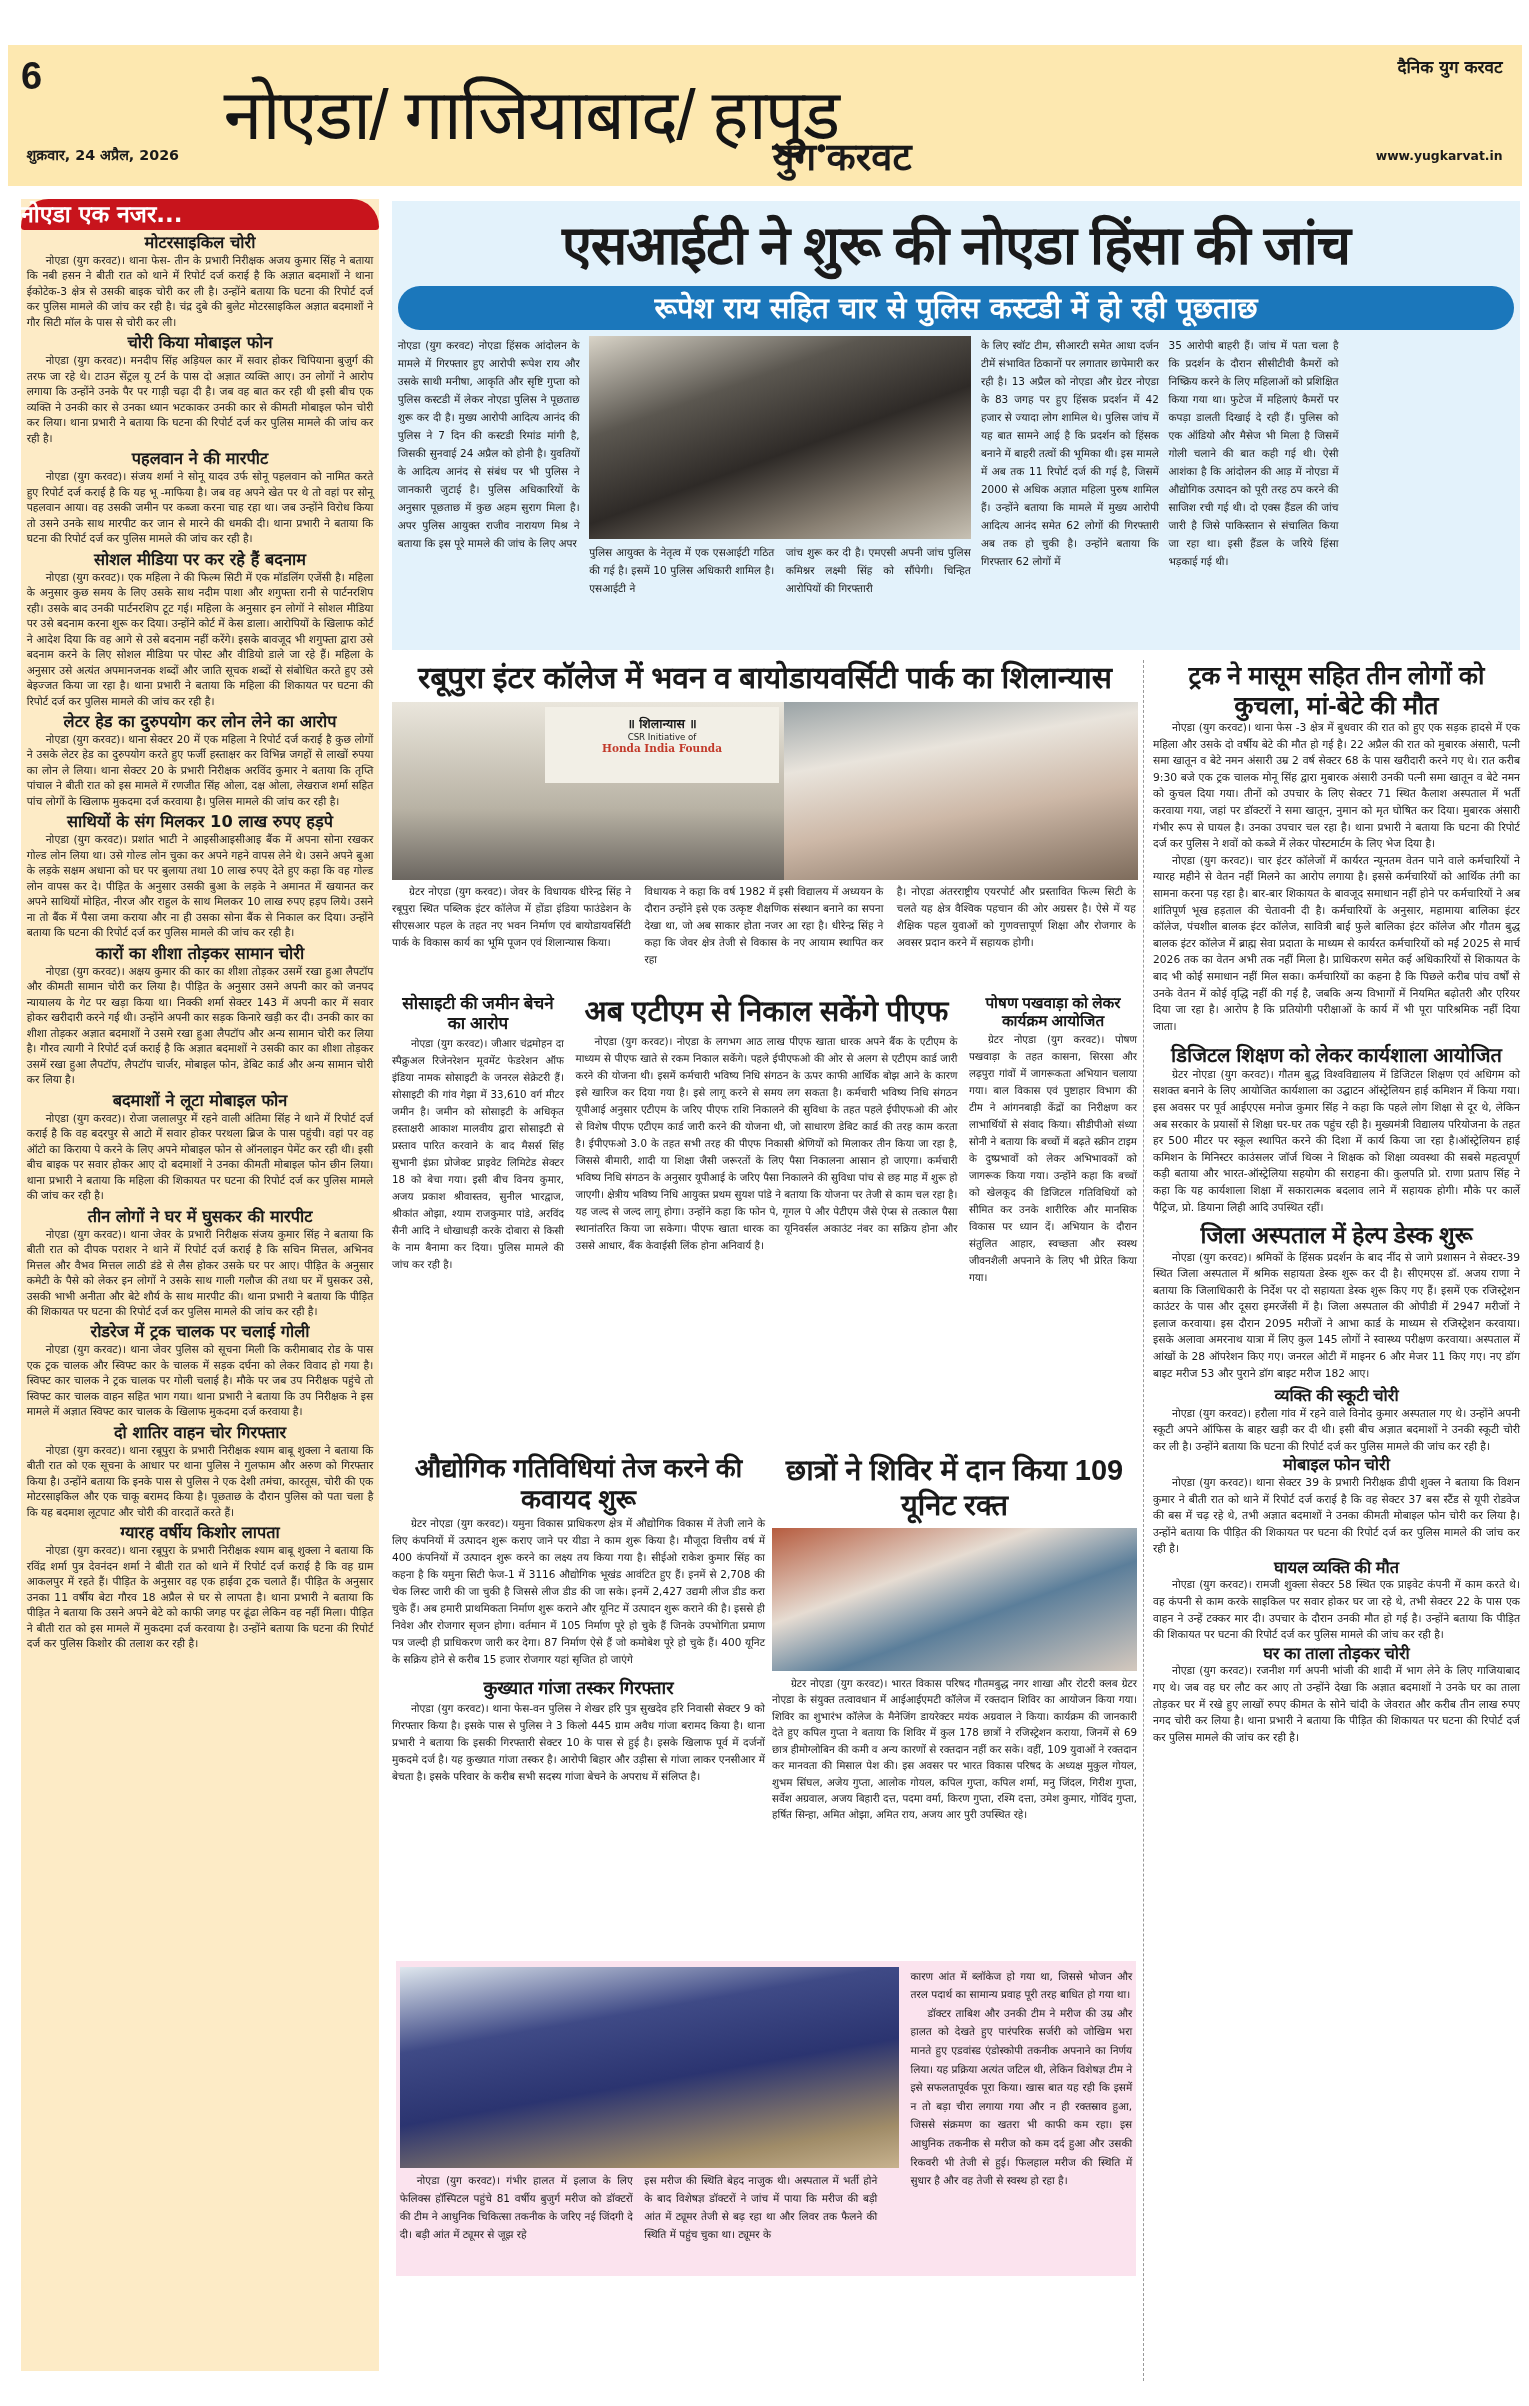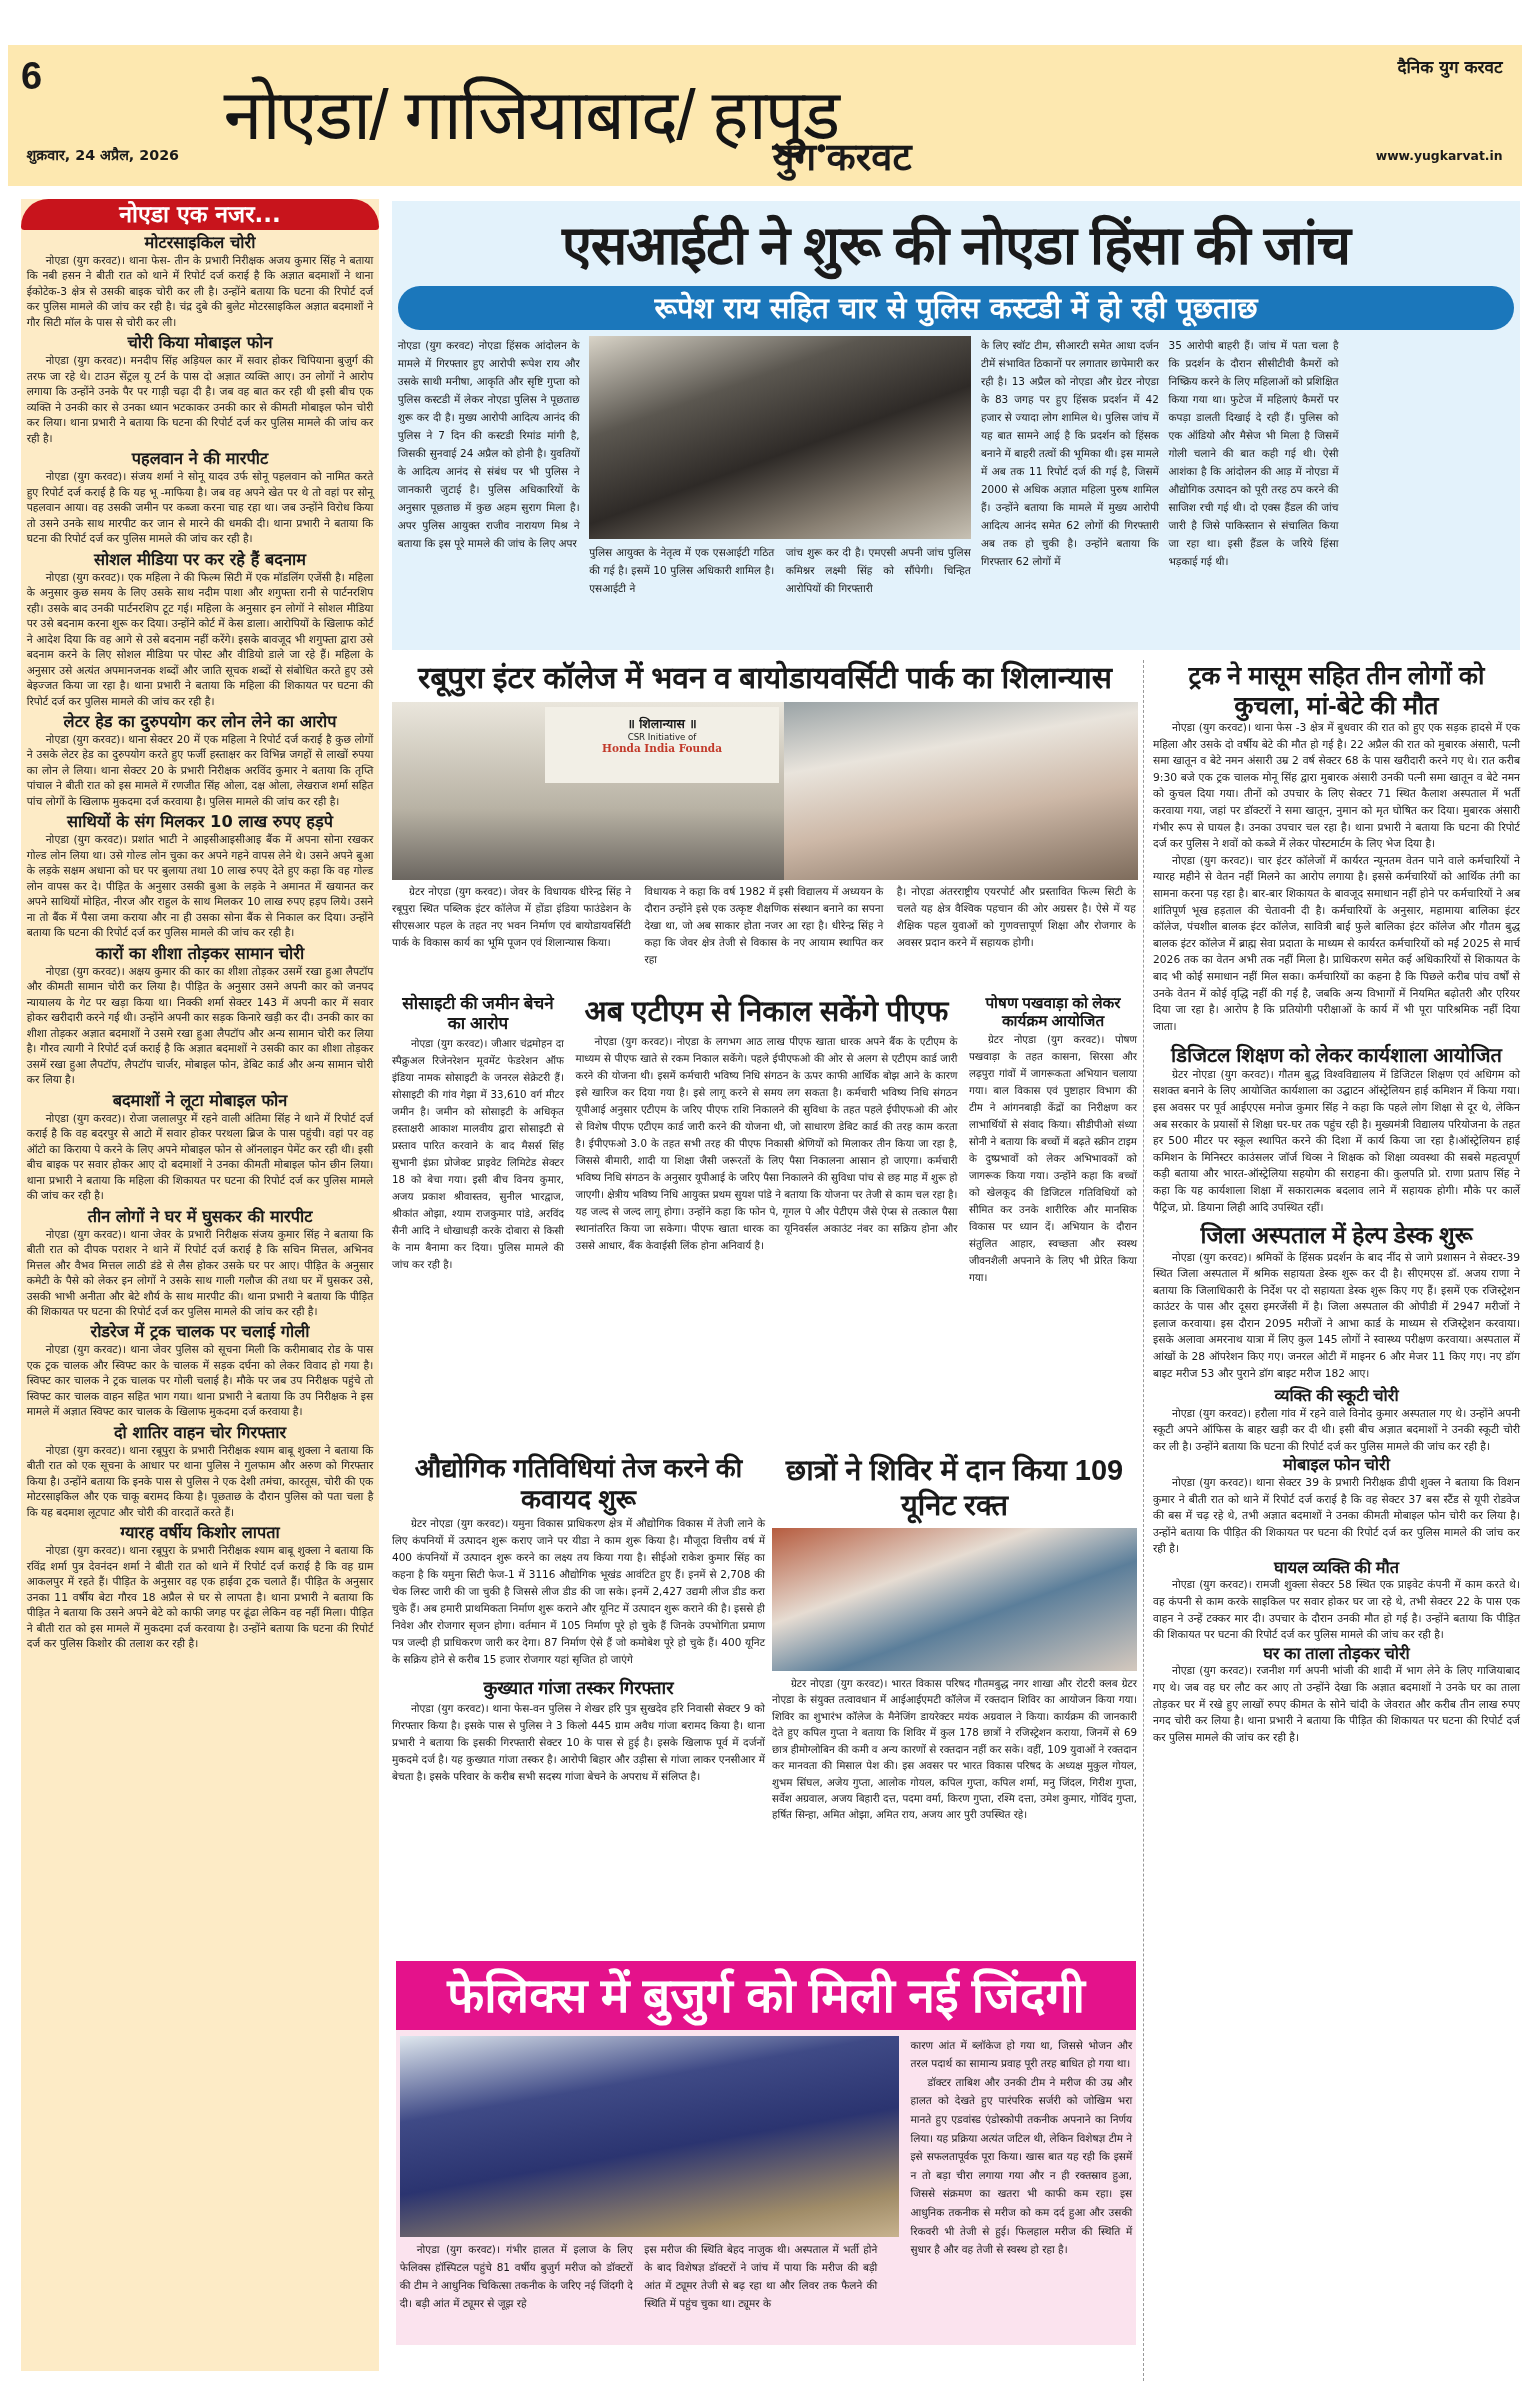--- a/index.html
+++ b/index.html
@@ -5,21 +5,21 @@
 *{box-sizing:border-box;margin:0;padding:0}
 body{width:1529px;height:2407px;background:#fff;font-family:"DejaVu Sans",sans-serif;color:#1a1a1a;overflow:hidden;position:relative}
 .masthead{position:absolute;left:7.6px;top:45px;width:1514px;height:141px;background:#fde8b0;}
 .pg{position:absolute;left:13.4px;top:9.6px;font-size:38px;font-weight:bold;font-family:"Liberation Sans",sans-serif}
 .mtitle{position:absolute;left:216px;top:19px;font-size:70px;font-weight:normal;letter-spacing:-1.9px;font-family:"Liberation Sans",sans-serif;color:#151515}
 .msub{position:absolute;left:765px;top:84px;font-size:38px;font-weight:bold;font-family:"Liberation Sans",sans-serif}
 .mdate{position:absolute;left:19px;top:100px;font-size:14.3px;font-weight:bold}
 .mpaper{position:absolute;right:19px;top:9.6px;font-size:17px;font-weight:bold}
 .murl{position:absolute;right:19px;top:103px;font-size:12.4px;font-weight:bold}
 .leftcol{position:absolute;left:21px;top:199px;width:358px;height:2172px;background:#fdebc6;padding:0 5.7px}
-.lefthead{background:#c8141c;color:#fff;font-size:23px;font-weight:bold;text-align:center;border-radius:29px 29px 3.8px 3.8px;height:31px;line-height:31px;margin:0 -5.7px 1.9px;}
+.lefthead{background:#c8141c;color:#fff;font-size:23px;font-weight:bold;border-radius:29px 29px 3.8px 3.8px;height:31px;line-height:31px;margin:0 -5.7px 1.9px;}
 .lh{font-size:16.3px;font-weight:bold;text-align:center;line-height:21px;margin-top:1.9px}
 .lp{font-size:10.7px;line-height:15.5px;text-align:justify;text-indent:19px}
 .main{position:absolute;left:392px;top:201px;width:1128px}
 .lead{background:#e3f2fb;height:449px;position:relative;padding:5.7px}
 .leadtitle{font-size:54px;font-weight:bold;text-align:center;font-family:"Liberation Sans",sans-serif;letter-spacing:-1px;line-height:76px}
 .leadsub{background:#1b77bb;color:#fff;font-size:29px;font-weight:bold;text-align:center;border-radius:23px;height:44px;line-height:44px;margin:3.8px 0 5.7px}
 .cols4{display:flex;gap:9.6px;font-size:10.5px;line-height:18px}
 .c{text-align:justify}
 .ph{background:linear-gradient(135deg,#6e6a64,#c9c3b8 40%,#7d7a6f 70%,#d4cfc8);}
 .sec{position:absolute}
@@ -173,21 +173,20 @@
   <div class="p" style="font-size:10.5px;line-height:17px">नोएडा (युग करवट)। थाना फेस-वन पुलिस ने शेखर हरि पुत्र सुखदेव हरि निवासी सेक्टर 9 को गिरफ्तार किया है। इसके पास से पुलिस ने 3 किलो 445 ग्राम अवैध गांजा बरामद किया है। थाना प्रभारी ने बताया कि इसकी गिरफ्तारी सेक्टर 10 के पास से हुई है। इसके खिलाफ पूर्व में दर्जनों मुकदमे दर्ज है। यह कुख्यात गांजा तस्कर है। आरोपी बिहार और उड़ीसा से गांजा लाकर एनसीआर में बेचता है। इसके परिवार के करीब सभी सदस्य गांजा बेचने के अपराध में संलिप्त है।</div>
 </div>
 
 <div class="sec" style="left:772px;top:1453px;width:365px">
   <div class="h2" style="font-size:29px">छात्रों ने शिविर में दान किया 109 यूनिट रक्त</div>
   <div class="ph" style="height:143px;margin-top:5.7px;background:linear-gradient(160deg,#b65c3f,#e6dcd2 35%,#5b7e9a 60%,#d5c9be)"></div>
   <div class="p" style="font-size:10.3px;line-height:16.4px;margin-top:3.8px">ग्रेटर नोएडा (युग करवट)। भारत विकास परिषद गौतमबुद्ध नगर शाखा और रोटरी क्लब ग्रेटर नोएडा के संयुक्त तत्वावधान में आईआईएमटी कॉलेज में रक्तदान शिविर का आयोजन किया गया। शिविर का शुभारंभ कॉलेज के मैनेजिंग डायरेक्टर मयंक अग्रवाल ने किया। कार्यक्रम की जानकारी देते हुए कपिल गुप्ता ने बताया कि शिविर में कुल 178 छात्रों ने रजिस्ट्रेशन कराया, जिनमें से 69 छात्र हीमोग्लोबिन की कमी व अन्य कारणों से रक्तदान नहीं कर सके। वहीं, 109 युवाओं ने रक्तदान कर मानवता की मिसाल पेश की। इस अवसर पर भारत विकास परिषद के अध्यक्ष मुकुल गोयल, शुभम सिंघल, अजेय गुप्ता, आलोक गोयल, कपिल गुप्ता, कपिल शर्मा, मनु जिंदल, गिरीश गुप्ता, सर्वेश अग्रवाल, अजय बिहारी दत्त, पदमा वर्मा, किरण गुप्ता, रश्मि दत्ता, उमेश कुमार, गोविंद गुप्ता, हर्षित सिन्हा, अमित ओझा, अमित राय, अजय आर पुरी उपस्थित रहे।</div>
 </div>
 
 <div class="sec" style="left:396px;top:1961px;width:740px">
-  <div class="pink">फेलिक्स में बुजुर्ग को मिली नई जिंदगी</div>
   <div class="pinkbody" style="display:flex;gap:11.5px;padding:5.7px 3.8px;height:315px">
     <div style="width:538px;display:flex;flex-direction:column">
       <div class="ph" style="height:201px;background:linear-gradient(170deg,#dfe7ee,#3f4a86 30%,#2b3470 55%,#a08c68 85%,#c7b28e)"></div>
       <div style="display:flex;gap:11.5px;margin-top:3.8px;font-size:10.5px;line-height:18px">
         <div class="c" style="width:233px;text-indent:17px">नोएडा (युग करवट)। गंभीर हालत में इलाज के लिए फेलिक्स हॉस्पिटल पहुंचे 81 वर्षीय बुजुर्ग मरीज को डॉक्टरों की टीम ने आधुनिक चिकित्सा तकनीक के जरिए नई जिंदगी दे दी। बड़ी आंत में ट्यूमर से जूझ रहे</div>
         <div class="c" style="width:233px">इस मरीज की स्थिति बेहद नाजुक थी। अस्पताल में भर्ती होने के बाद विशेषज्ञ डॉक्टरों ने जांच में पाया कि मरीज की बड़ी आंत में ट्यूमर तेजी से बढ़ रहा था और लिवर तक फैलने की स्थिति में पहुंच चुका था। ट्यूमर के</div>
       </div>
     </div>
     <div style="width:239px;font-size:10.5px;line-height:18.6px">
       <div class="c">कारण आंत में ब्लॉकेज हो गया था, जिससे भोजन और तरल पदार्थ का सामान्य प्रवाह पूरी तरह बाधित हो गया था।</div>

